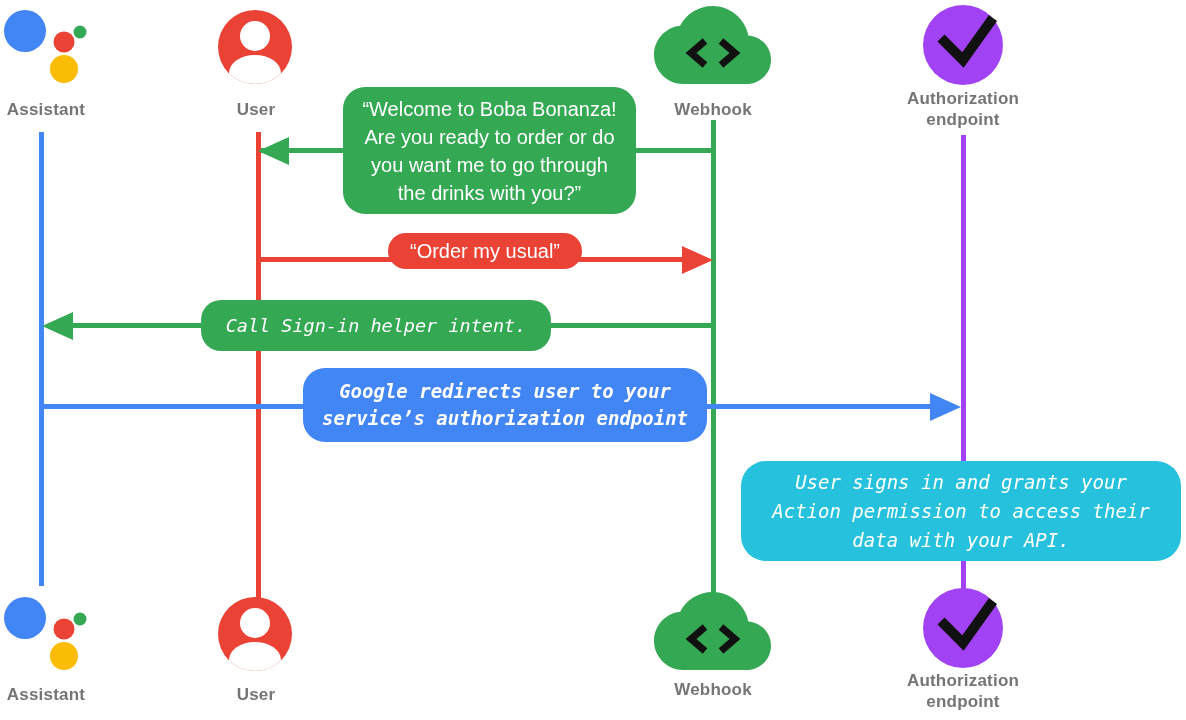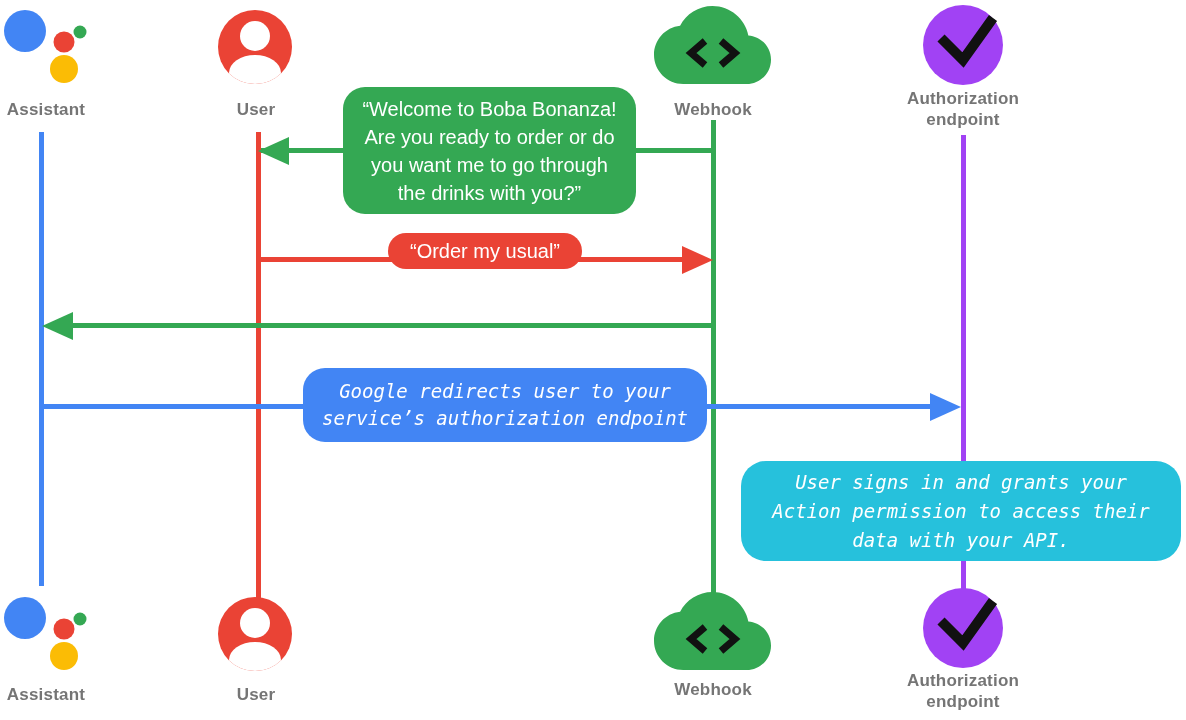--- a/index.html
+++ b/index.html
@@ -55,21 +55,21 @@
   
   .bubble{position:absolute;z-index:4;display:flex;align-items:center;justify-content:center;
           text-align:center;color:#fff;box-sizing:border-box;padding:4px 16px;}
   .speech{font-family:"Liberation Sans",sans-serif;font-size:20px;line-height:28px;}
   .code{font-family:"DejaVu Sans Mono","Liberation Mono",monospace;font-style:italic;}
   .bubble1{left:343px;top:87px;width:293px;height:127px;border-radius:22px;background:var(--green);}
   .bubble2{left:388px;top:233px;width:194px;height:36px;border-radius:25px;background:var(--red);}
   .bubble3{left:201px;top:300px;width:350px;height:51px;border-radius:20px;background:var(--green);
            font-size:18.5px;}
   .bubble4{left:303px;top:368px;width:404px;height:74px;border-radius:22px;background:var(--blue);
-           font-size:19px;line-height:27px;}
+           font-size:19px;line-height:27px;font-weight:bold;}
   .bubble5{left:741px;top:461px;width:440px;height:100px;border-radius:25px;background:var(--cyan);
            font-size:19px;line-height:29px;}
 </style>
 </head>
 <body>
 
 <div id="canvas">
 
   <div class="lifeline ll-assistant"></div>
   <div class="lifeline ll-user"></div>
@@ -83,20 +83,23 @@
   <div class="msg-line line3"></div>
   <div class="head head3"></div>
   <div class="msg-line line4"></div>
   <div class="head head4"></div>
 
   <div class="bubble speech bubble1">
     <span>“Welcome to Boba Bonanza! Are you ready to order or do you want me to go through the drinks with you?”</span>
   </div>
   <div class="bubble speech bubble2">
     <span>“Order my usual”</span>
+  </div>
+  <div class="bubble code bubble3">
+    <span>Call Sign-in helper intent.</span>
   </div>
   <div class="bubble code bubble4">
     <span>Google redirects user to your service’s authorization endpoint</span>
   </div>
   <div class="bubble code bubble5">
     <span>User signs in and grants your Action permission to access their data with your API.</span>
   </div>
 
   <svg class="icon ic-assistant-top" width="92" height="84" viewBox="0 0 92 84">
     <circle cx="23" cy="27" r="21" style="fill:var(--blue)"></circle>

